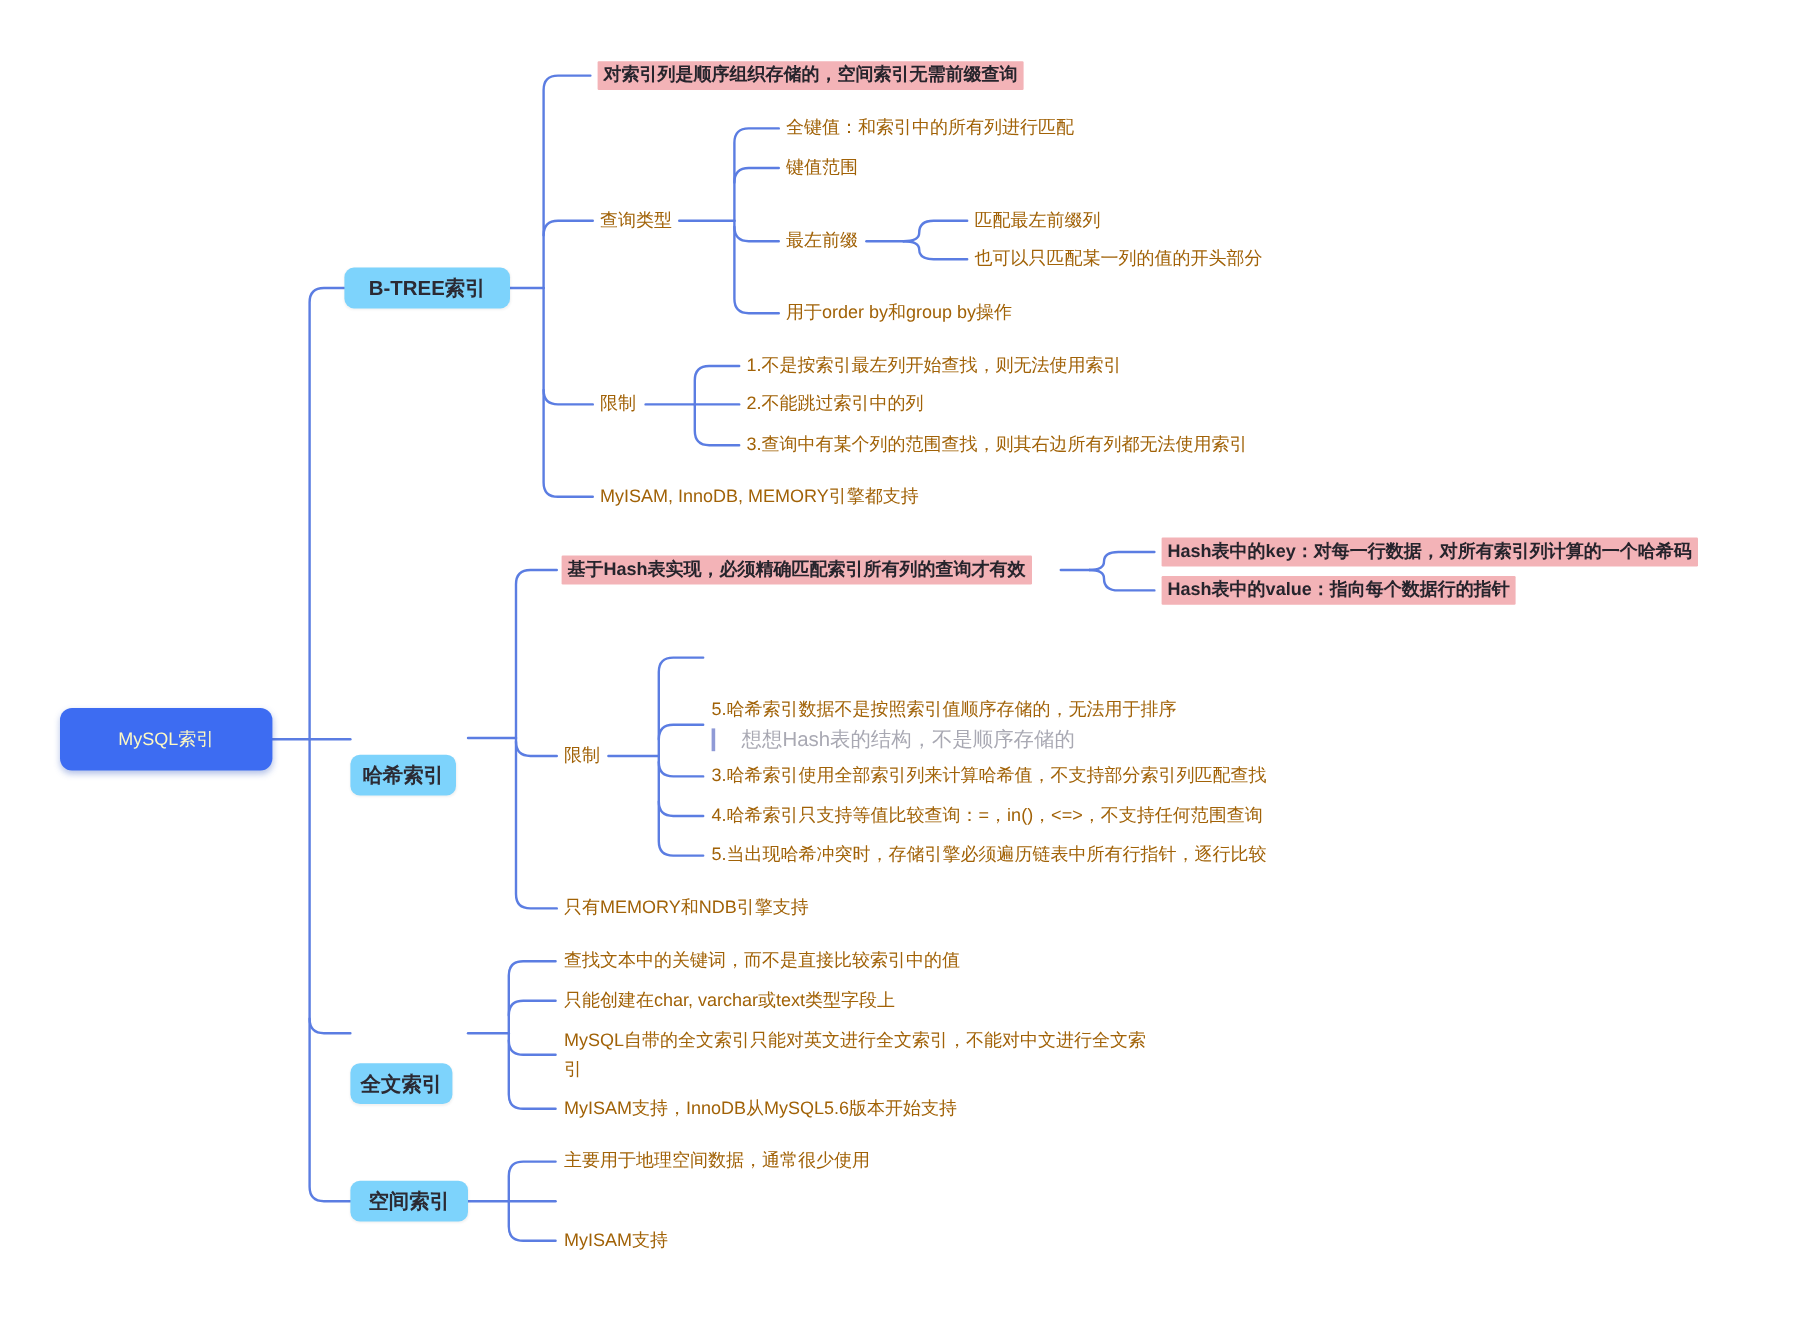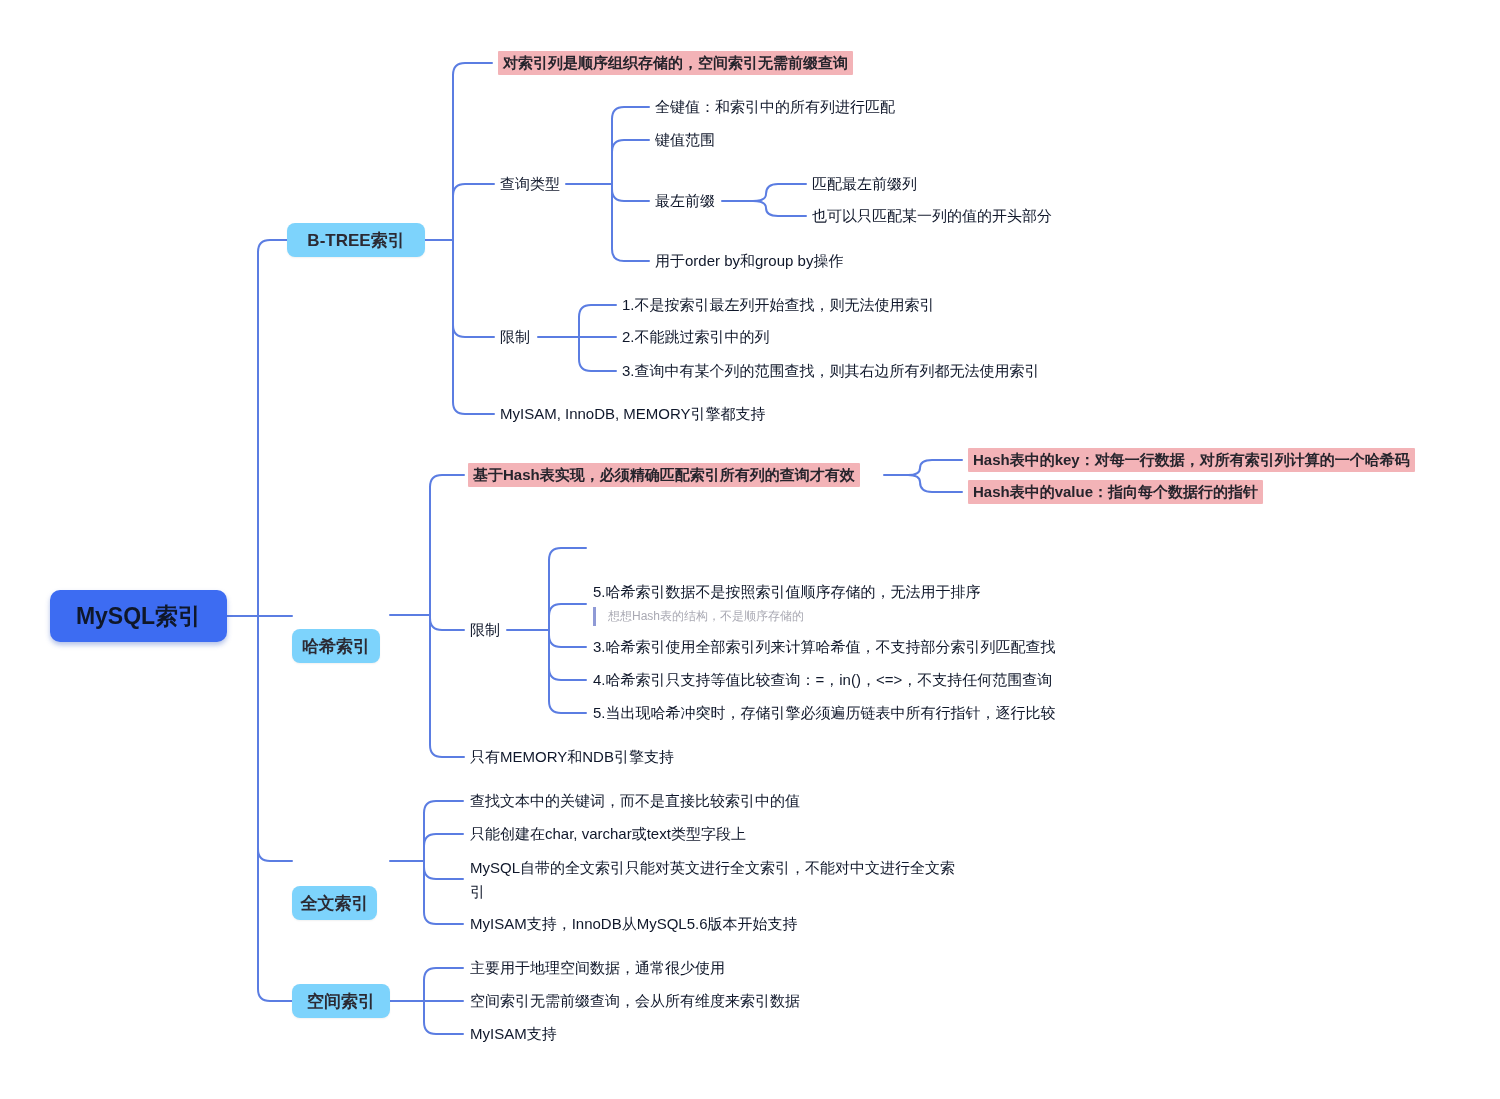--- a/index.html
+++ b/index.html
@@ -7,21 +7,21 @@
     position:relative;
     width:1500px; height:1099px;
     background:#ffffff;
     font-family:"Liberation Sans", sans-serif;
     overflow:hidden;
   }
   .connectors { position:absolute; left:0; top:0; width:1500px; height:1099px; }
   .leaf {
     position:absolute;
     font-size:15px;
-    color:#0f172a;
+    color:#a16207;
     line-height:22px;
     white-space:nowrap;
   }
   .leaf.wrap { white-space:normal; line-height:24px; }
   .hl {
     background:#f3b3b7;
     color:#26242c;
     font-weight:bold;
     padding:1px 5px;
     border-radius:1px;
@@ -34,32 +34,32 @@
     font-weight:bold;
     font-size:17px;
     color:#2b2a33;
     box-shadow:0 1px 2px rgba(0,0,0,0.06);
   }
   .root {
     position:absolute;
     background:#3d6cf2;
     border-radius:10px;
     display:flex; align-items:center; justify-content:center;
-    font-weight:bold;
-    font-size:23px;
-    color:#0f172a;
+    font-weight:normal;
+    font-size:15px;
+    color:#fef9c3;
     box-shadow:0 3px 5px rgba(40,80,190,0.35);
   }
   .note {
     position:absolute;
-    font-size:12px;
+    font-size:17px;
     color:#a9a9b3;
     line-height:19px;
     border-left:3px solid #8f9ad6;
-    padding-left:12px;
+    padding-left:22px;
     white-space:nowrap;
   }
 </style>
 </head>
 <body>
 
 <div class="canvas">
 
   <svg class="connectors" width="1500" height="1099" viewBox="0 0 1500 1099" fill="none" stroke="#5b7de2" stroke-width="2" stroke-linecap="round">
 
@@ -146,16 +146,15 @@
   <div class="leaf" style="left:593px; top:669px;">4.哈希索引只支持等值比较查询：=，in()，&lt;=&gt;，不支持任何范围查询</div>
   <div class="leaf" style="left:593px; top:702px;">5.当出现哈希冲突时，存储引擎必须遍历链表中所有行指针，逐行比较</div>
   <div class="leaf" style="left:470px; top:746px;">只有MEMORY和NDB引擎支持</div>
 
   <div class="leaf" style="left:470px; top:790px;">查找文本中的关键词，而不是直接比较索引中的值</div>
   <div class="leaf" style="left:470px; top:823px;">只能创建在char, varchar或text类型字段上</div>
   <div class="leaf wrap" style="left:470px; top:856px; width:495px;">MySQL自带的全文索引只能对英文进行全文索引，不能对中文进行全文索引</div>
   <div class="leaf" style="left:470px; top:913px;">MyISAM支持，InnoDB从MySQL5.6版本开始支持</div>
 
   <div class="leaf" style="left:470px; top:957px;">主要用于地理空间数据，通常很少使用</div>
-  <div class="leaf" style="left:470px; top:990px;">空间索引无需前缀查询，会从所有维度来索引数据</div>
   <div class="leaf" style="left:470px; top:1023px;">MyISAM支持</div>
 
 </div>
 
 </body></html>

